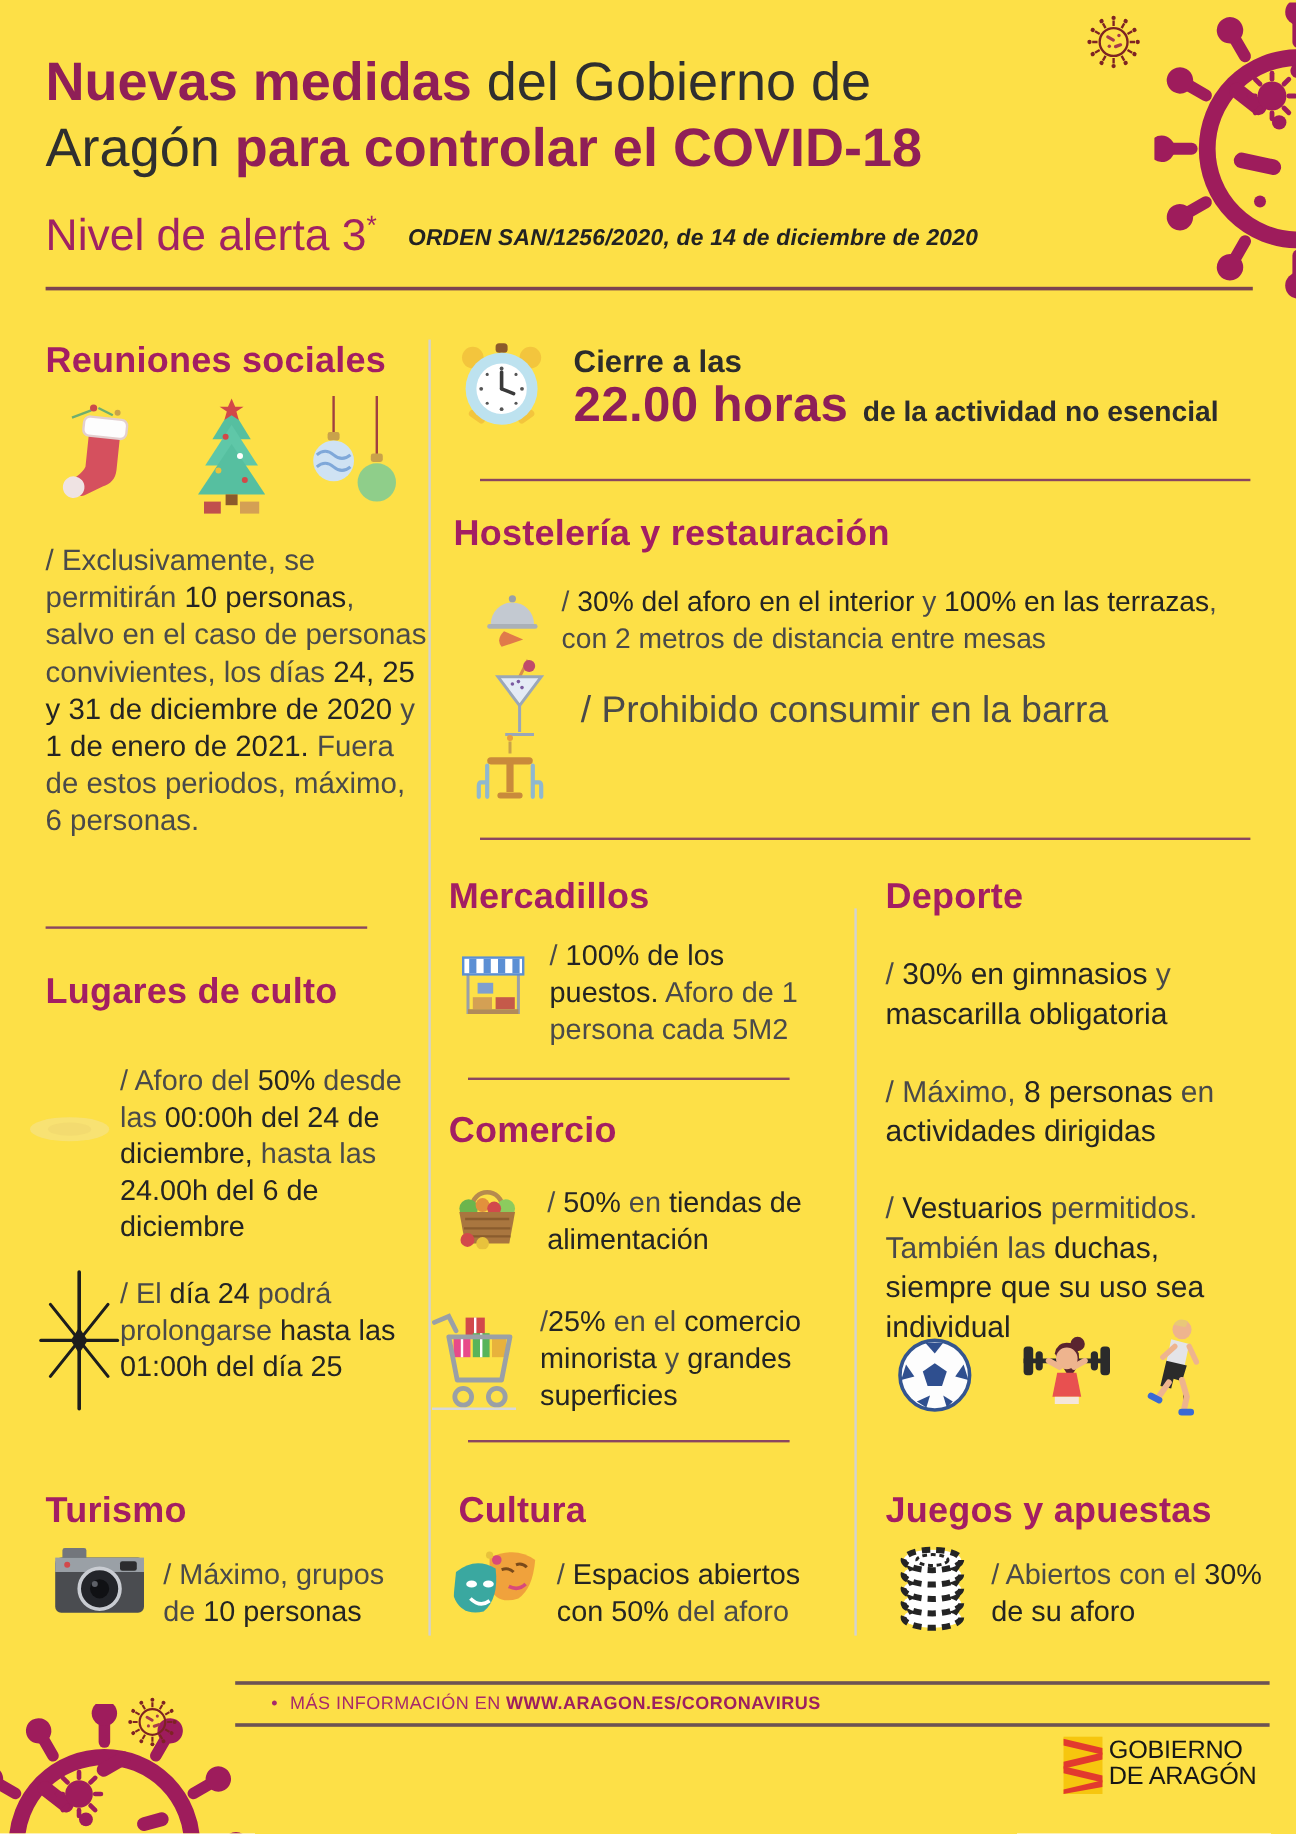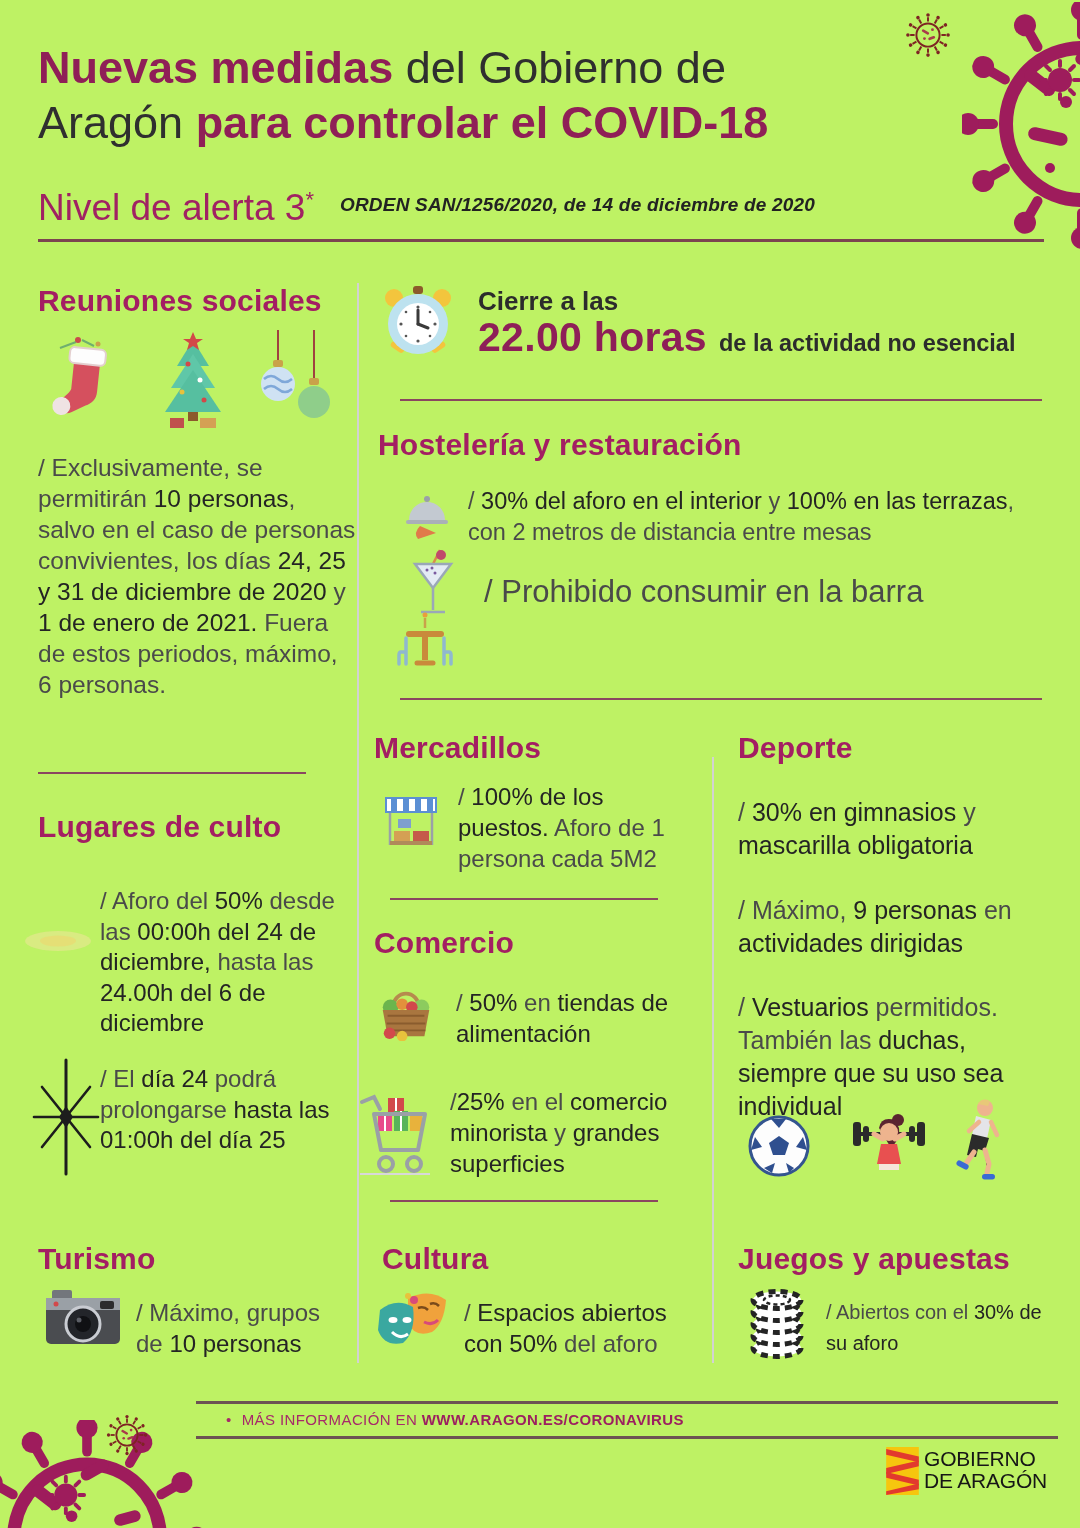--- a/index.html
+++ b/index.html
@@ -1,17 +1,17 @@
 <!DOCTYPE html>
 <html><head>
 <meta charset="utf-8">
 <style>
 *{box-sizing:border-box}
 html,body{margin:0;padding:0;background:#fff}
-.page{position:relative;width:1080px;height:1528px;background:#bef264;overflow:hidden;
+.page{position:relative;width:1080px;height:1528px;background:#fde047;overflow:hidden;
   font-family:"Liberation Sans",sans-serif;color:#3f3f3f}
 .abs{position:absolute}
 .h2{font-weight:700;color:#a31e63;font-size:30px;letter-spacing:.2px;white-space:nowrap}
 .rich span{color:#4a4a4a;font-weight:400}
 .rich b{color:#242424;font-weight:400}
 .title-line{font-size:45px;line-height:55px;white-space:nowrap}
 .title-line span{color:#2f2f2f;font-weight:400}
 .title-line b{color:#8f1f57;font-weight:700}
 .alert{font-size:37px;color:#a02263;font-weight:500}
 .alert sup{font-size:22px}
@@ -183,21 +183,21 @@
       <use href="#virus-big"></use>
     </svg>
   <svg class="abs" style="left:104px;top:1412px;width:46px;height:46px">
       <use href="#virus-sm"></use>
     </svg>
 
   <div class="abs" style="left:38px;top:40px">
     <div class="title-line rich"><b>Nuevas medidas</b><span> del Gobierno de</span></div>
     <div class="title-line rich"><span>Aragón </span><b>para controlar el COVID-18</b></div>
   </div>
-  <div class="abs baseline-row" style="left:38px;top:187px;align-items:center">
+  <div class="abs baseline-row" style="left:38px;top:175px;align-items:flex-end">
     <div class="alert"><span>Nivel de alerta 3</span><sup>*</sup></div>
     <div class="order">ORDEN SAN/1256/2020, de 14 de diciembre de 2020</div>
   </div>
   <div class="abs hr" style="left:38px;top:239px;width:1006px"></div>
 
   <div class="abs vr" style="left:357px;top:283px;height:1080px"></div>
   <div class="abs vr" style="left:712px;top:757px;height:606px"></div>
 
   <div class="abs h2" style="left:38px;top:284px">Reuniones sociales</div>
 
@@ -403,21 +403,21 @@
     <ellipse cx="15" cy="32" rx="4.5" ry="3" fill="#fff"></ellipse>
       <ellipse cx="29" cy="32" rx="4.5" ry="3" fill="#fff"></ellipse>
     <path d="M14 44 q8 8 16 2" stroke="#ffffff" stroke-width="3" fill="none"></path>
     <circle cx="36" cy="12" r="4" fill="#d84a7a"></circle>
       <circle cx="30" cy="8" r="3" fill="#e8c23c"></circle>
   </svg>
   <div class="abs rich" style="left:464px;top:1297px;width:242px;font-size:24px;line-height:31px"><span>/ </span><b>Espacios abiertos con 50%</b><span> del aforo</span></div>
 
   <div class="abs h2" style="left:738px;top:731px">Deporte</div>
   <div class="abs rich" style="left:738px;top:796px;width:318px;font-size:25px;line-height:33px"><span>/ </span><b>30% en gimnasios</b><span> y </span><b>mascarilla obligatoria</b></div>
-  <div class="abs rich" style="left:738px;top:894px;width:318px;font-size:25px;line-height:33px"><span>/ Máximo, </span><b>9 personas</b><span> en </span><b>actividades dirigidas</b></div>
+  <div class="abs rich" style="left:738px;top:894px;width:318px;font-size:25px;line-height:33px"><span>/ Máximo, </span><b>8 personas</b><span> en </span><b>actividades dirigidas</b></div>
   <div class="abs rich" style="left:738px;top:991px;width:318px;font-size:25px;line-height:33px"><span>/ </span><b>Vestuarios</b><span> permitidos. También las </span><b>duchas, siempre que su uso sea individual</b></div>
 
   <svg class="abs" style="left:746px;top:1113px;width:66px;height:66px" viewBox="0 0 66 66">
     <circle cx="33" cy="33" r="29" fill="#fdfdfd" stroke="#34558f" stroke-width="3"></circle>
     <polygon points="33,23 43,30 39,42 27,42 23,30" fill="#2f4f8f"></polygon>
     <polygon points="25,6 40,6 33,15" fill="#2f4f8f"></polygon>
     <polygon points="57,24 61,37 50,34" fill="#2f4f8f"></polygon>
     <polygon points="9,24 16,34 5,37" fill="#2f4f8f"></polygon>
     <polygon points="18,55 29,50 26,60" fill="#2f4f8f"></polygon>
     <polygon points="48,55 40,50 43,60" fill="#2f4f8f"></polygon>
@@ -450,21 +450,21 @@
   <svg class="abs" style="left:746px;top:1284px;width:62px;height:78px" viewBox="0 0 62 78">
     <g fill="#ffffff" stroke="#242424" stroke-width="5">
       <ellipse cx="31" cy="64" rx="24" ry="8.5" stroke-dasharray="7 5"></ellipse>
       <ellipse cx="31" cy="52" rx="24" ry="8.5" stroke-dasharray="7 5"></ellipse>
       <ellipse cx="31" cy="40" rx="24" ry="8.5" stroke-dasharray="7 5"></ellipse>
       <ellipse cx="31" cy="28" rx="24" ry="8.5" stroke-dasharray="7 5"></ellipse>
       <ellipse cx="31" cy="16" rx="24" ry="8.5" stroke-dasharray="7 5"></ellipse>
     </g>
     <ellipse cx="31" cy="16" rx="13" ry="4.5" fill="none" stroke="#242424" stroke-width="2.5" stroke-dasharray="4 3"></ellipse>
   </svg>
-  <div class="abs rich" style="left:826px;top:1297px;width:238px;font-size:20px;line-height:31px"><span>/ Abiertos con el </span><b>30% de su aforo</b></div>
+  <div class="abs rich" style="left:826px;top:1297px;width:238px;font-size:24px;line-height:31px"><span>/ Abiertos con el </span><b>30% de su aforo</b></div>
 
   <div class="abs hrf" style="left:196px;top:1401px;width:862px"></div>
   <div class="abs foot" style="left:226px;top:1411px"><span class="bullet">•</span><span class="rich" style="display:inline"><span>MÁS INFORMACIÓN EN </span><b>WWW.ARAGON.ES/CORONAVIRUS</b></span></div>
   <div class="abs hrf" style="left:196px;top:1436px;width:862px"></div>
 
   <svg class="abs" style="left:886px;top:1447px;width:33px;height:48px" viewBox="0 0 34 50">
     <rect width="34" height="50" fill="#f6c60e"></rect>
     <g fill="#e23a2e">
       <polygon points="0,2 34,10 34,16 0,8"></polygon>
       <polygon points="34,14 0,22 0,28 34,20"></polygon>

